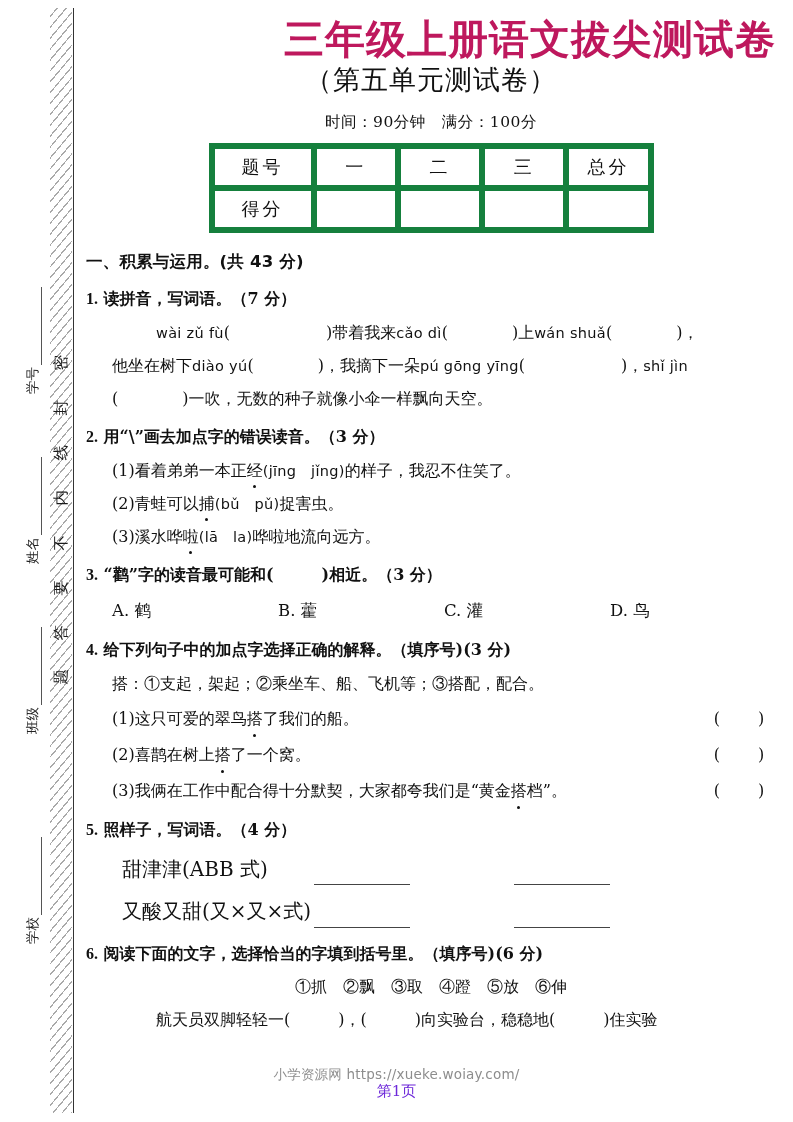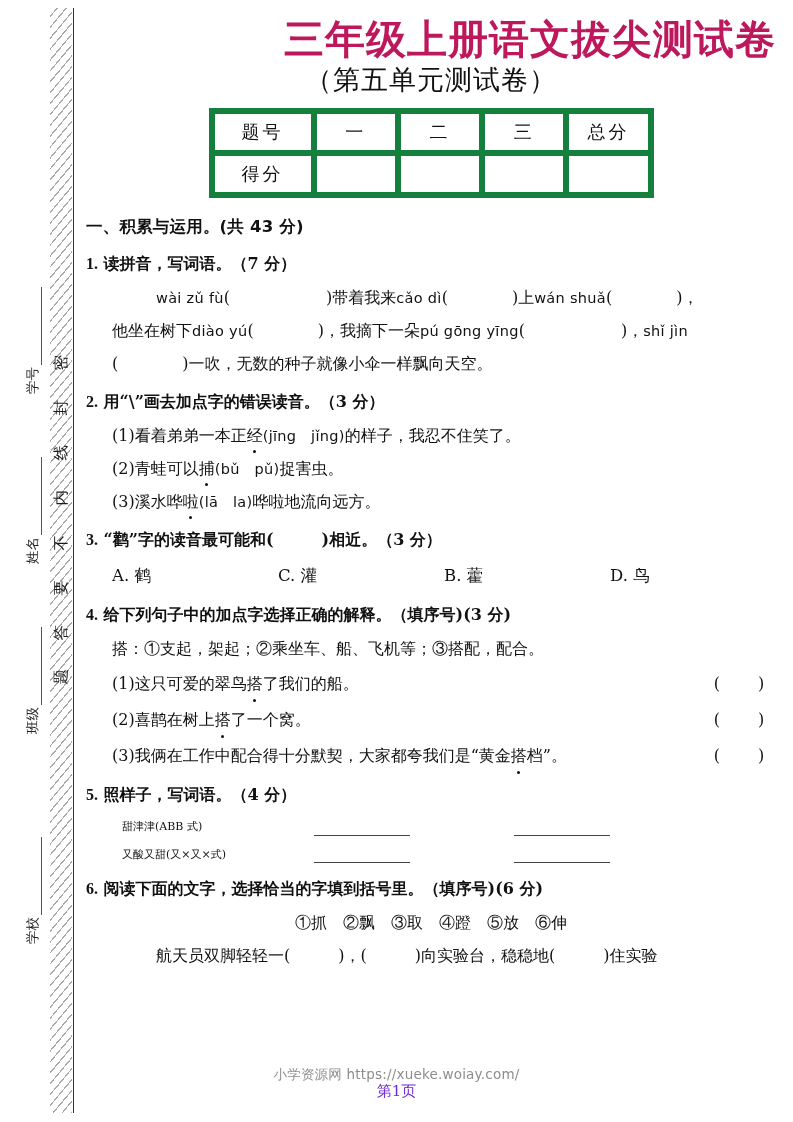--- a/index.html
+++ b/index.html
@@ -218,21 +218,21 @@
     width: 72px;
     text-align: center;
     letter-spacing: 2px;
   }
 
   .writerow {
     margin-top: 10px;
     padding-left: 36px;
     display: flex;
     align-items: flex-end;
-    font-size: 11px;
+    font-size: 20px;
   }
   .writerow .wlabel { width: 192px; }
   .writerow .wblank {
     width: 96px;
     border-bottom: 1.1px solid #444;
     height: 1px;
     margin-right: 104px;
   }
   .writerow .wblank:last-child { margin-right: 0; }
 
@@ -286,20 +286,21 @@
   </div>
   <div class="info-item" style="top:610px;">
     <span class="lbl">学校</span><span class="ln"></span>
   </div>
 </div>
 
 <div class="page">
 
   <div class="title">三年级上册语文拔尖测试卷</div>
   <div class="subtitle">（第五单元测试卷）</div>
+  <div class="timeline">时间：90分钟　满分：100分</div>
 
   <div class="score-table-wrap">
     <table class="score-table">
       <tbody>
           <tr>
         <td class="hcell">题号</td>
         <td>一</td>
         <td>二</td>
         <td>三</td>
         <td>总分</td>
@@ -349,22 +350,22 @@
     </div>
   </div>
 
   <div class="q">
     <div class="q-head">
       <span class="q-num">3.</span>
       <span>“鹳”字的读音最可能和(　　　)相近。（3 分）</span>
     </div>
     <div class="opt-row">
       <span class="opt">A. 鹤</span>
+      <span class="opt">B. 藿</span>
       <span class="opt">C. 灌</span>
-      <span class="opt">B. 藿</span>
       <span class="opt">D. 鸟</span>
     </div>
   </div>
 
   <div class="q">
     <div class="q-head">
       <span class="q-num">4.</span>
       <span>给下列句子中的加点字选择正确的解释。（填序号)(3 分)</span>
     </div>
     <div class="line">搭：①支起，架起；②乘坐车、船、飞机等；③搭配，配合。</div>

